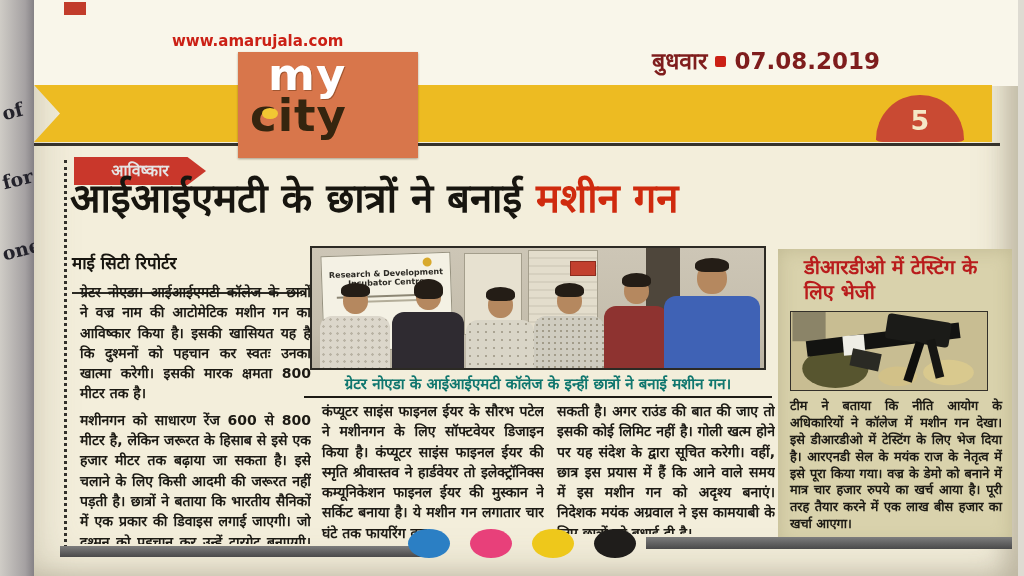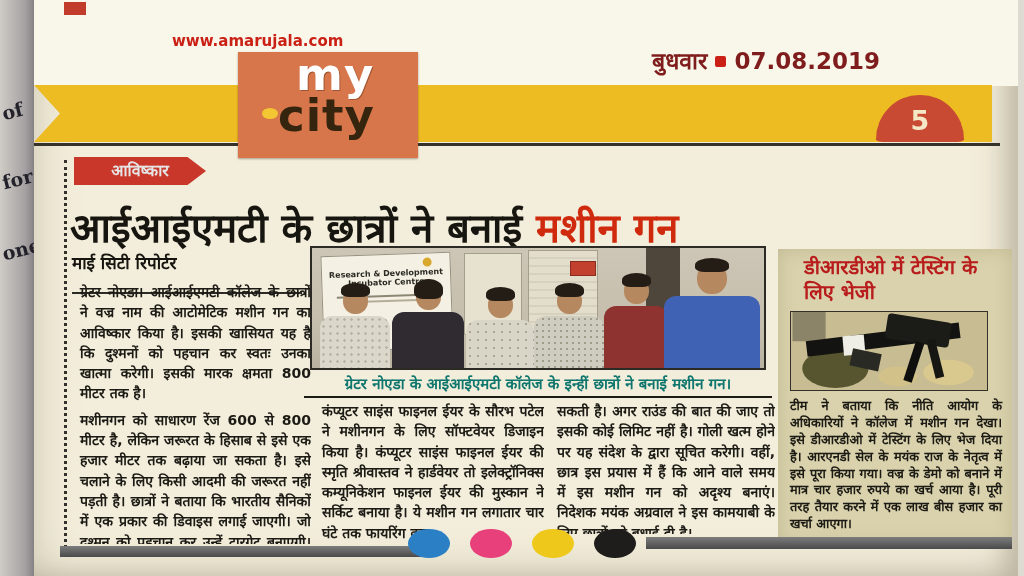--- a/index.html
+++ b/index.html
@@ -16,36 +16,36 @@
         box-shadow:inset 0 0 46px rgba(110,100,75,.28), inset -14px 0 22px rgba(150,140,120,.35);}
   .corner-mark{position:absolute;left:30px;top:2px;width:22px;height:13px;background:#c23c2b;}
   .top-white{position:absolute;left:0;top:0;right:0;height:86px;background:#f9f6ea;}
   .website{position:absolute;left:138px;top:32px;font-size:15px;font-weight:bold;color:#cb2015;}
   .dateline{position:absolute;right:138px;top:44px;font-size:23px;font-weight:bold;color:#7f1d1d;white-space:nowrap;}
   .date-bullet{display:inline-block;width:11px;height:11px;background:#cb2015;border-radius:2px;margin:0 8px 2px 8px;vertical-align:middle;}
   .band{position:absolute;left:0;top:85px;width:958px;height:57px;background:#edbb22;
         clip-path:polygon(0 0,100% 0,100% 100%,0 100%,26px 50%);}
   .band-underline{position:absolute;left:0;top:143px;width:966px;border-top:3px solid #35322b;}
   .mycity{position:absolute;left:204px;top:52px;width:180px;height:106px;background:#d8764b;
-          box-shadow:0 1px 2px rgba(60,40,20,.4);z-index:3;padding-top:2px;padding-left:28px;}
+          box-shadow:0 1px 2px rgba(60,40,20,.4);z-index:3;padding-top:2px;}
   .mycity .l1{color:#fff;font-size:45px;font-weight:800;line-height:.92;padding-left:30px;letter-spacing:1px;text-shadow:1px 1px 0 rgba(80,40,10,.4);}
   .mycity .l2{color:#35250f;font-size:45px;font-weight:800;line-height:.92;padding-left:12px;letter-spacing:1px;}
   .logo-dot{position:absolute;left:24px;top:56px;width:16px;height:11px;background:#f2c733;border-radius:50%;}
   .paper-name{position:absolute;left:430px;top:88px;width:392px;text-align:center;font-size:44px;font-weight:800;
               color:#fff;-webkit-text-stroke:1.3px #4f350d;text-shadow:2px 2px 0 rgba(95,65,15,.35);z-index:2;white-space:nowrap;}
   .dome{position:absolute;left:842px;top:95px;width:88px;height:47px;background:#c94a33;
         border-radius:50% 50% 8% 8% / 95% 95% 6% 6%;z-index:2;display:flex;align-items:center;justify-content:center;}
   .dome span{color:#f5e8c6;font-size:27px;font-weight:bold;margin-top:4px;}
   
   .article-edge{position:absolute;left:30px;top:160px;height:388px;border-left:3px dotted #33312c;}
   .kicker{position:absolute;left:40px;top:157px;width:132px;height:28px;background:#c9372b;color:#e5e5e5;
           font-size:16px;font-weight:bold;text-align:center;line-height:28px;
           clip-path:polygon(0 0,86% 0,100% 50%,86% 100%,0 100%);}
   .subhead{position:absolute;left:258px;top:159px;width:664px;text-align:center;font-size:17px;font-weight:bold;color:#17150f;}
-  .headline{position:absolute;left:36px;top:199px;width:946px;font-size:40px;font-weight:800;color:#17150f;white-space:nowrap;}
+  .headline{position:absolute;left:36px;top:169px;width:946px;font-size:40px;font-weight:800;color:#17150f;white-space:nowrap;}
   .headline .red{color:#cf2a0e;}
   .byline{position:absolute;left:38px;top:251px;width:230px;font-size:17px;font-weight:bold;color:#17150f;
           border-bottom:2px solid #2c2a24;padding-bottom:18px;}
   .body-col{position:absolute;font-size:14px;line-height:1.45;font-weight:600;color:#1c1a14;text-align:justify;overflow:hidden;}
   .col1{left:38px;top:282px;width:239px;height:262px;}
   .col2{left:280px;top:401px;width:230px;height:147px;}
   .col3{left:515px;top:401px;width:226px;height:133px;}
   .body-col p{margin:0 0 6px 8px;}
   
   .photo-main{position:absolute;left:276px;top:246px;width:456px;height:124px;border:2px solid #2c2a24;

